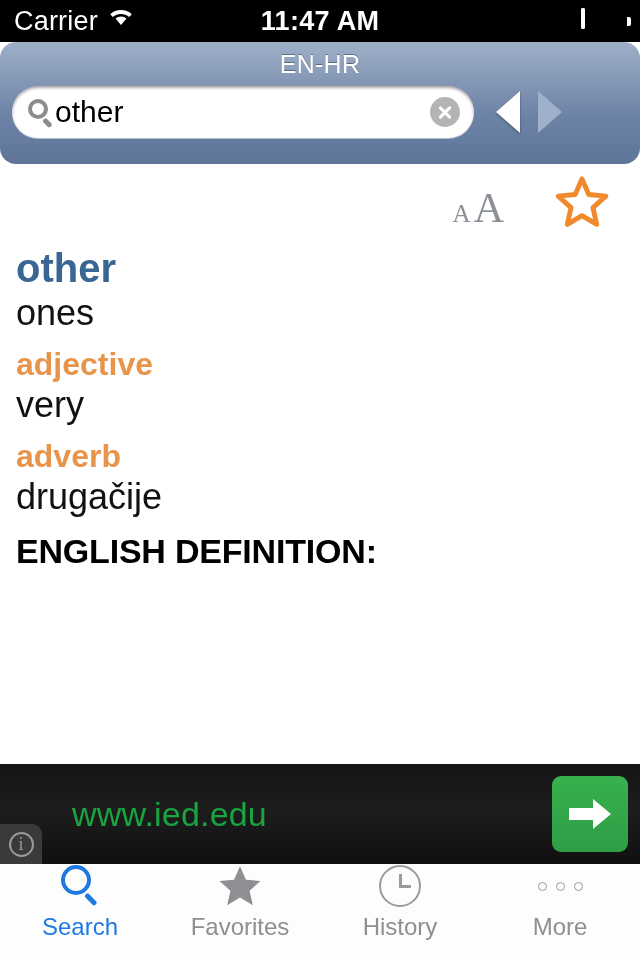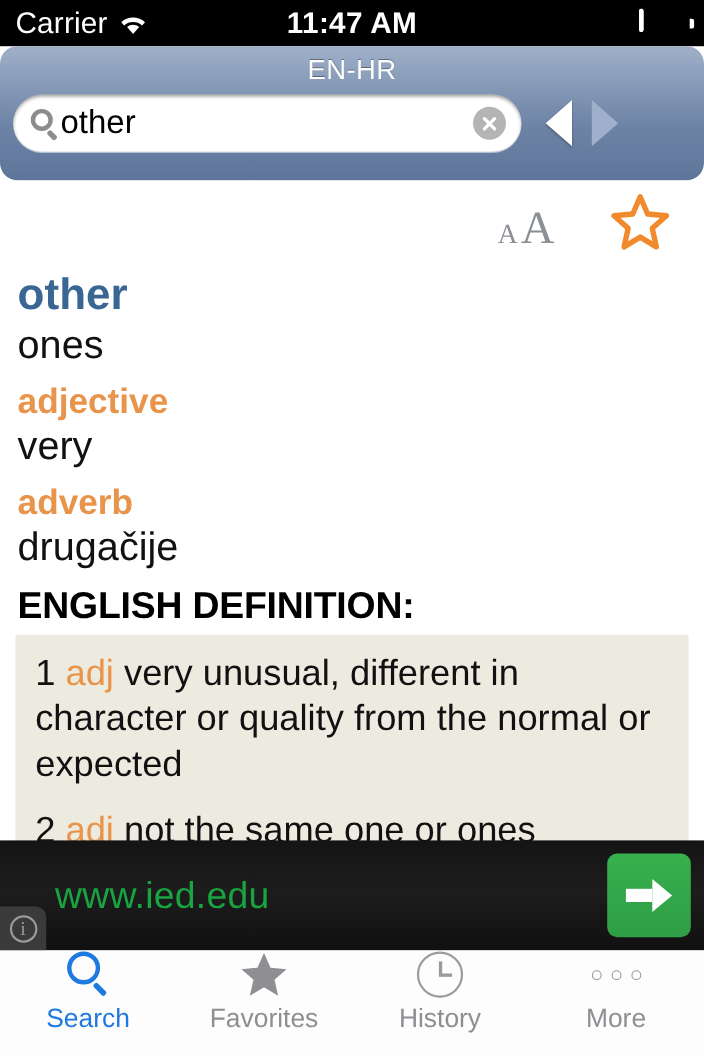--- a/index.html
+++ b/index.html
@@ -10,21 +10,21 @@
     overflow:hidden;
     position:relative;
   }
 
   
   .statusbar {
     height:42px; background:#000;
     display:flex; align-items:center;
     position:relative; color:#fff;
   }
-  .sb-left { display:flex; align-items:flex-end; gap:9px; padding-left:14px; }
+  .sb-left { display:flex; align-items:flex-start; gap:9px; padding-left:14px; }
   .sb-carrier { font-size:27px; letter-spacing:.2px; }
   .sb-time {
     position:absolute; left:0; right:0; text-align:center;
     font-size:27px; font-weight:bold; letter-spacing:.3px;
   }
   .sb-right { margin-left:auto; padding-right:13px; display:flex; align-items:center; }
   .batt { position:relative; width:46px; height:23px; }
   .batt-body {
     width:43px; height:23px; border:2.5px solid #fff; border-radius:4px;
     background:#fff;
@@ -138,21 +138,21 @@
   .defnum { color:#111; }
   .defpos { color:#e8944a; }
 
   
   .adbanner {
     position:absolute; left:0; right:0; bottom:96px; height:100px;
     background:linear-gradient(to bottom,#141414 0%,#1d1d1d 45%,#101010 100%);
     display:flex; align-items:center; z-index:5;
   }
   .ad-url {
-    color:#19a441; font-size:34px; padding-left:50px; letter-spacing:.2px;
+    color:#19a441; font-size:34px; padding-left:50px; letter-spacing:.2px;margin-left:22px;
   }
   .ad-cta {
     position:absolute; right:12px; top:12px; width:76px; height:76px;
     background:linear-gradient(to bottom,#37b14e,#2f9d45);
     border-radius:9px; display:flex; align-items:center; justify-content:center;
   }
   .cta-arrow { position:relative; width:42px; height:30px; }
   .cta-arrow:before {
     content:""; position:absolute; left:0; top:9px;
     width:24px; height:12px; background:#fff;
@@ -271,32 +271,20 @@
     <div class="translation">ones</div>
 
     <div class="pos">adjective</div>
     <div class="translation">very</div>
 
     <div class="pos">adverb</div>
     <div class="translation">drugačije</div>
 
     <div class="defheader">ENGLISH DEFINITION:</div>
 
-    <div class="defbox">
-      <div class="defitem">
-        <span class="defnum">1</span>
-        <span class="defpos">adj</span>
-        <span>very unusual, different in character or quality from the normal or expected</span>
-      </div>
-      <div class="defitem">
-        <span class="defnum">2</span>
-        <span class="defpos">adj</span>
-        <span>not the same one or ones</span>
-      </div>
-    </div>
   </div>
 </div>
 
 <div class="adbanner">
   <span class="ad-url">www.ied.edu</span>
   <span class="ad-cta">
     <span class="cta-arrow"></span>
   </span>
   <span class="ad-info">
     <span class="ad-info-i">i</span>

